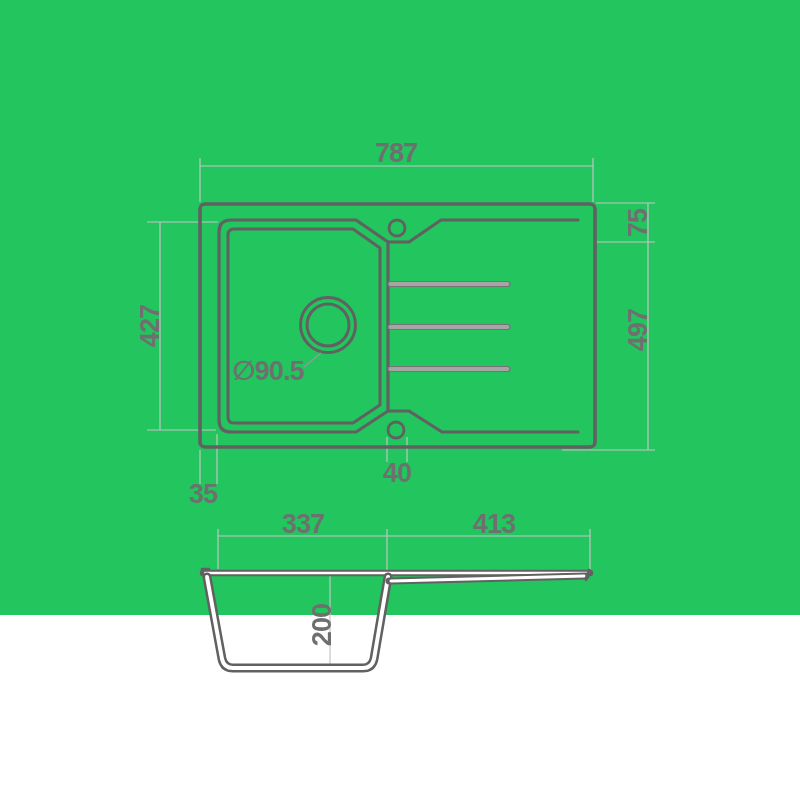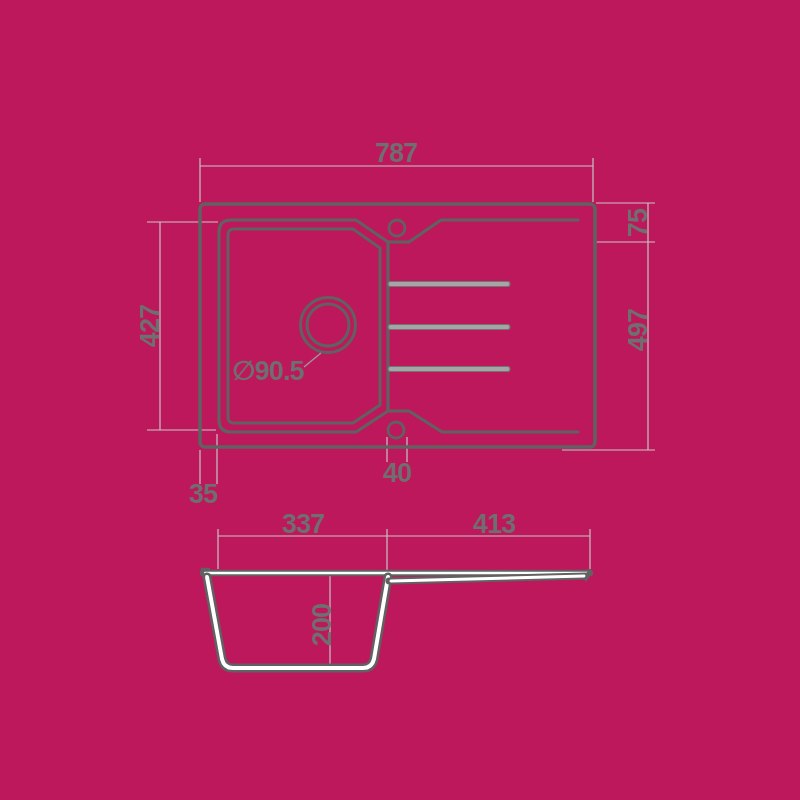--- a/index.html
+++ b/index.html
@@ -6,22 +6,22 @@
     margin: 0;
     padding: 0;
     background: #ffffff;
     width: 800px;
     height: 800px;
     overflow: hidden;
   }
   .canvas {
     position: relative;
     width: 800px;
-    height: 800px;
-    background: #be185d;
+    height: 615px;
+    background: #22c55e;
   }
   svg {
     display: block;
   }
   .dim-line {
     stroke: #c5c5c5;
     stroke-width: 1.2;
     fill: none;
   }
   .outline {

